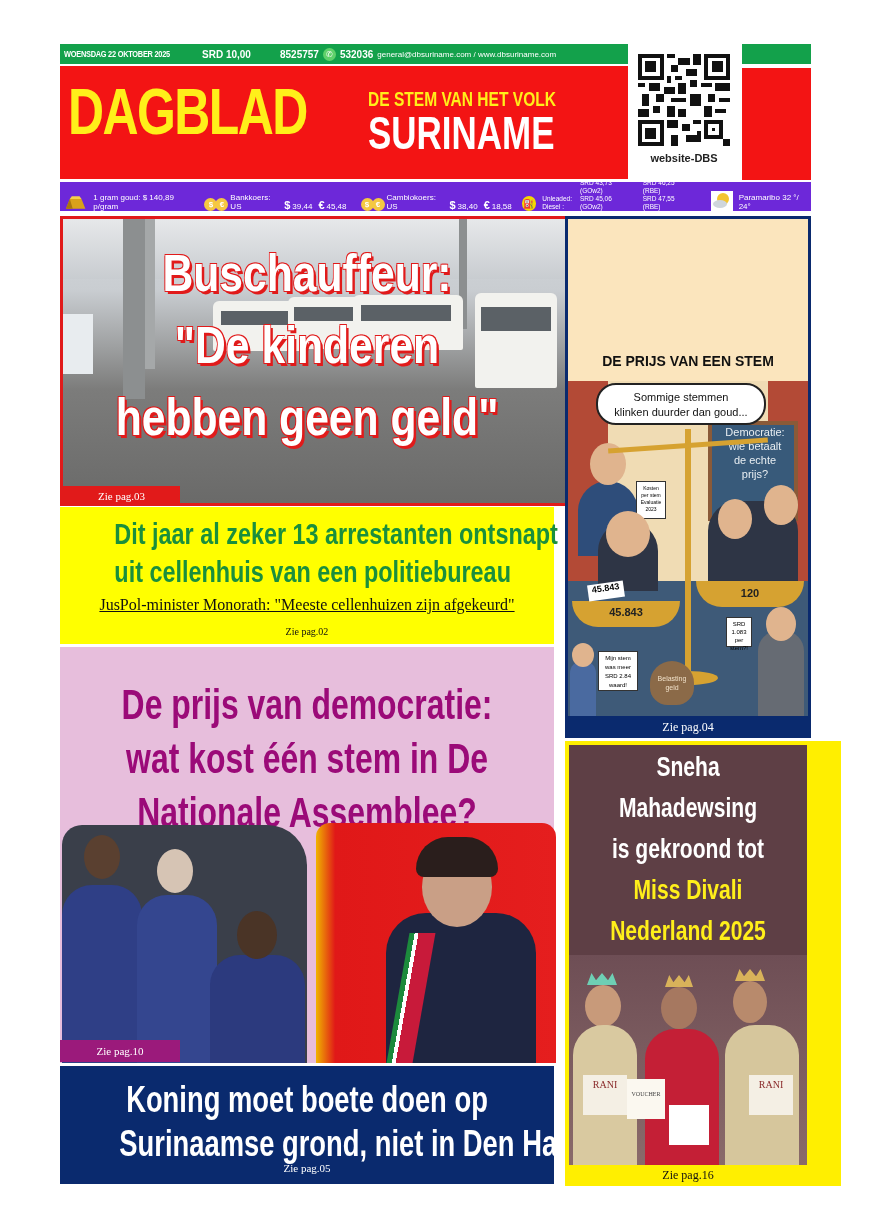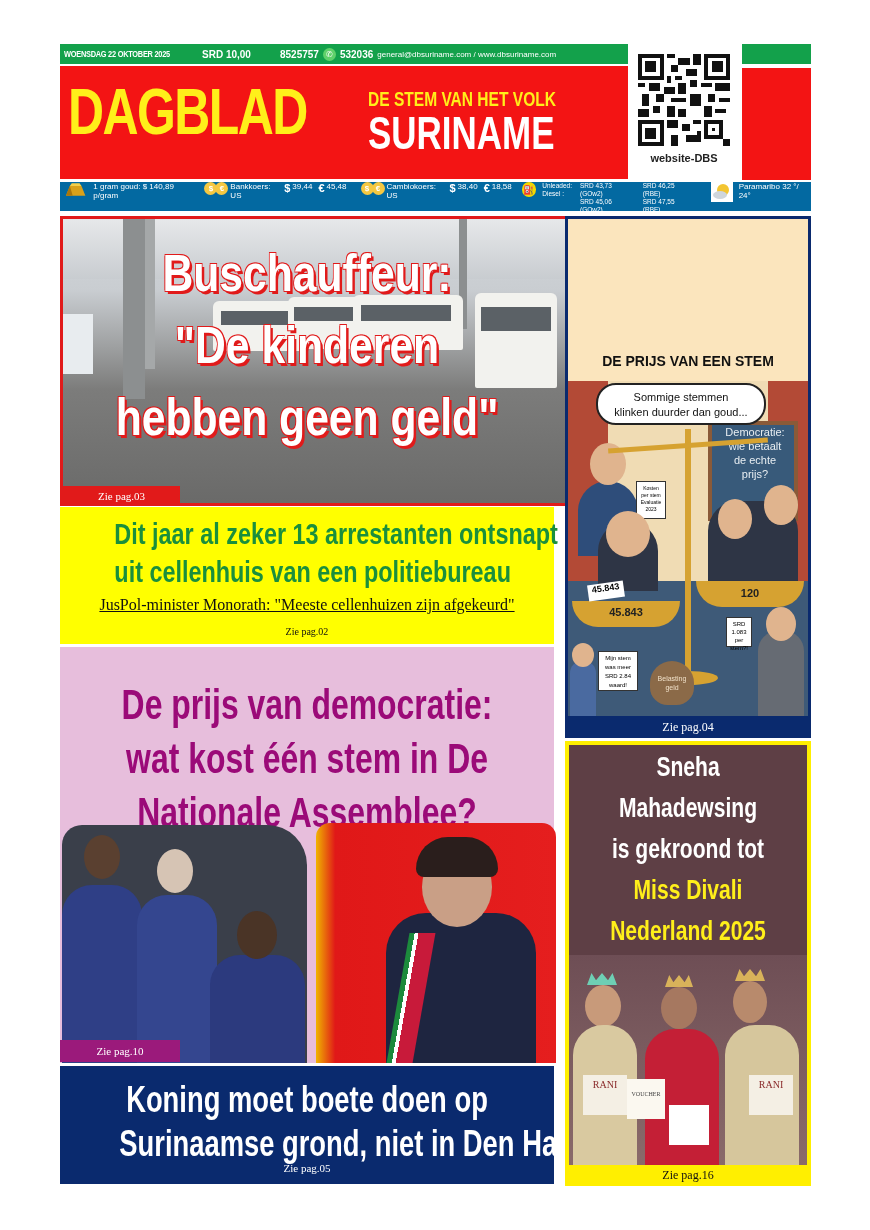--- a/index.html
+++ b/index.html
@@ -23,21 +23,21 @@
   #mast-suriname { left: 308px; top: 44px; font-size: 46px; color: #ffffff; font-weight: 700; transform: scaleX(0.76); transform-origin: left; white-space: nowrap; line-height: 1; }
 
   #qrbox { left: 628px; top: 44px; width: 112px; height: 136px; background: #fff; }
   #qr { left: 10px; top: 10px; width: 92px; height: 92px; }
   #qr-label { left: 0; top: 108px; width: 112px; text-align: center; font-size: 11px; font-weight: 700; color: #222; }
 
   #right-green { left: 742px; top: 44px; width: 69px; height: 20px; background: #13a14b; }
   #right-red { left: 742px; top: 68px; width: 69px; height: 112px; background: #f31414; }
 
   
-  #ticker { left: 60px; top: 182px; width: 751px; height: 29px; background: #0369a1; color: #fff; font-size: 7px; display: flex; align-items: flex-start; }
+  #ticker { left: 60px; top: 182px; width: 751px; height: 29px; background: #6d28d9; color: #fff; font-size: 7px; display: flex; align-items: flex-end; }
   .tk-gold { width: 24px; height: 16px; margin-left: 4px; }
   .tk-coin { display: inline-flex; margin: 0 4px 0 8px; }
   .tk-coin span { width: 13px; height: 13px; border-radius: 50%; background: #f5c842; color: #fff; font-size: 8px; font-weight: 700; display: inline-flex; align-items: center; justify-content: center; margin-right: -2px; }
   .tk-num { font-size: 8px; }
   .tk-big { font-size: 11px; font-weight: 700; margin: 0 2px; }
   .fuel-icon { width: 15px; height: 15px; border-radius: 50%; background: #f5d800; display: inline-flex; align-items: center; justify-content: center; margin: 0 6px 0 10px; font-size: 9px; color: #111; }
   .fuel-col { display: flex; flex-direction: column; line-height: 8px; font-size: 6.5px; margin-right: 8px; }
   .weather-icon { width: 22px; height: 20px; background: #fff; margin: 0 6px 0 10px; position: relative; }
 
   
@@ -75,21 +75,21 @@
   
   #gratie { left: 565px; top: 216px; width: 246px; height: 522px; background: #0a2a6e; }
   #gratie-top { left: 3px; top: 3px; width: 240px; height: 162px; background: #fbe5bd; }
   #gratie-h { left: 0; top: 4px; width: 240px; text-align: center; color: #0e2c74; font-weight: 700; font-size: 27px; line-height: 44px; white-space: nowrap; }
   #gratie-h div { transform: scaleX(0.8); }
   #gratie-sub { left: 0; top: 134px; width: 240px; text-align: center; font-weight: 700; font-size: 14px; color: #111; }
   #gratie-art { left: 3px; top: 165px; width: 240px; height: 335px; background: #c07a55; overflow: hidden; }
   #gratie-zie { left: 0; top: 500px; width: 246px; height: 22px; text-align: center; color: #fff; font-family: "Liberation Serif", serif; font-size: 12px; line-height: 22px; }
 
   
-  #divali { left: 565px; top: 741px; width: 246px; height: 445px; background: #ffef00; }
+  #divali { left: 565px; top: 741px; width: 276px; height: 445px; background: #ffef00; }
   #divali-inner { left: 4px; top: 4px; width: 238px; height: 420px; background: #5e3f45; overflow: hidden; }
   #divali-h { left: 0; top: 2px; width: 238px; text-align: center; font-weight: 700; font-size: 27px; line-height: 41px; white-space: nowrap; }
   #divali-h div { transform: scaleX(0.78); }
   #divali-zie { left: 0; top: 424px; width: 246px; text-align: center; font-family: "Liberation Serif", serif; font-size: 12px; color: #111; line-height: 20px; }
 </style>
 </head>
 <body>
 
 <div id="topbar" class="abs">
   <span class="date">WOENSDAG 22 OKTOBER 2025</span>

